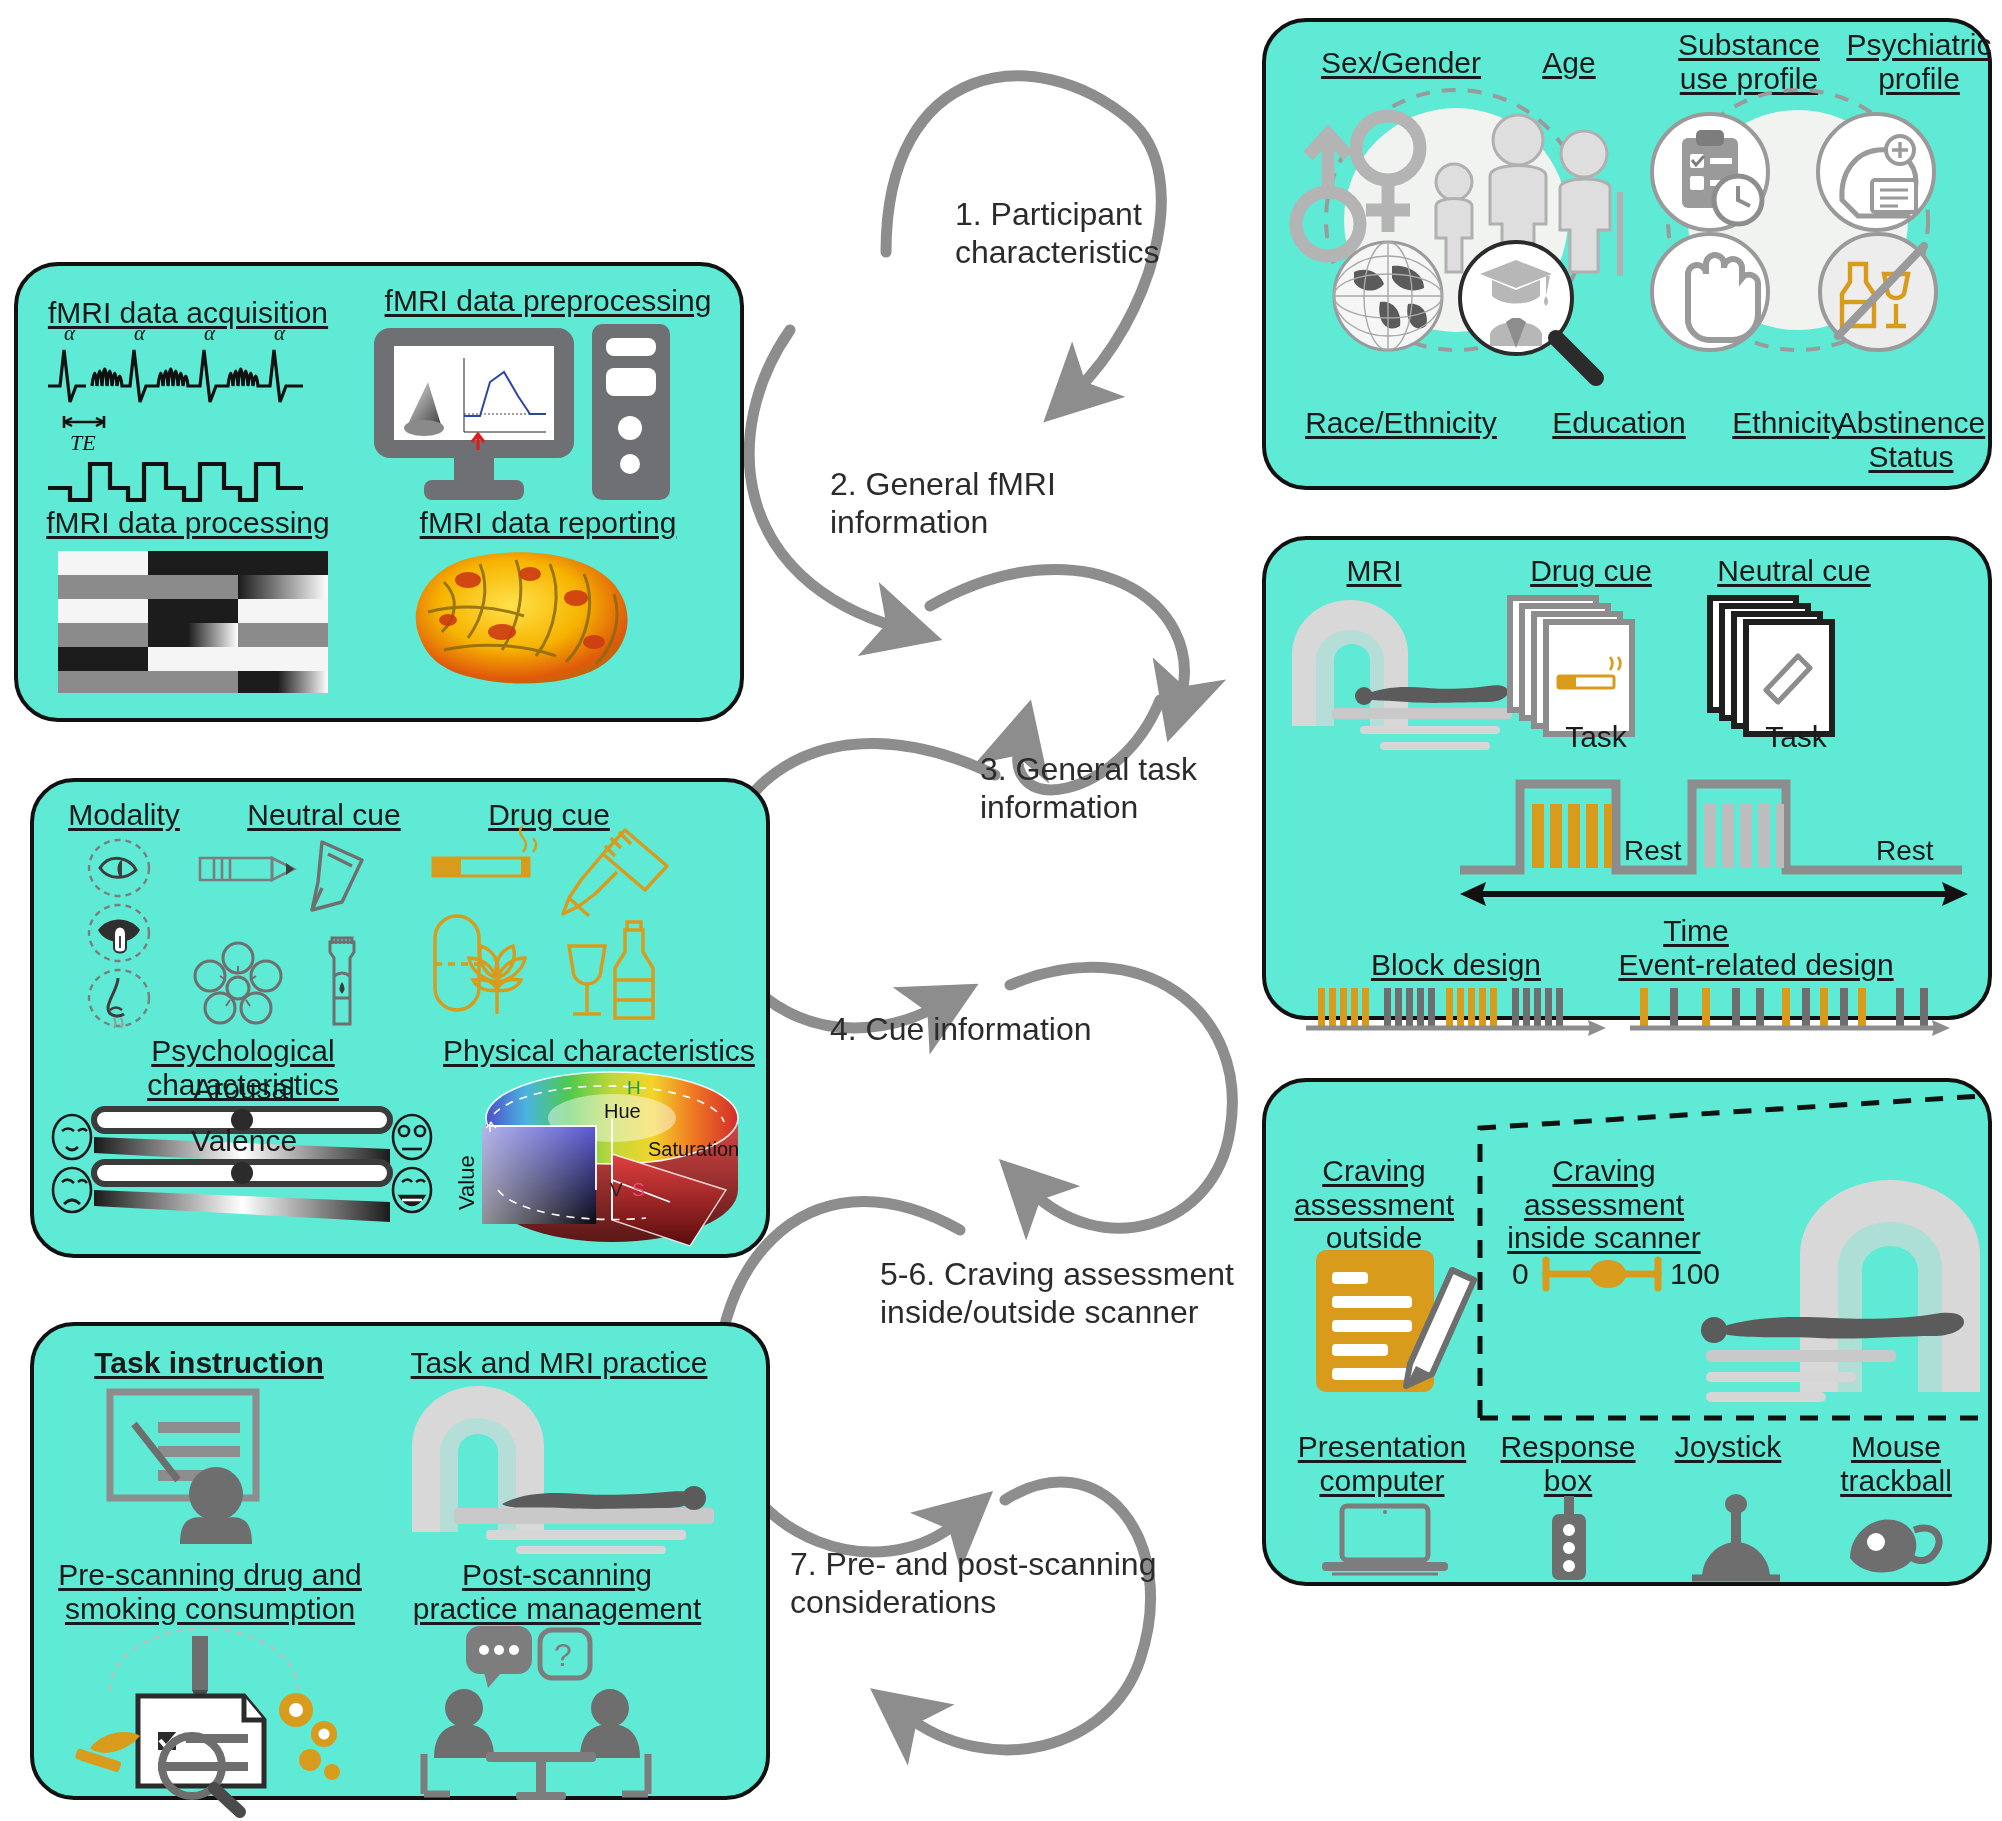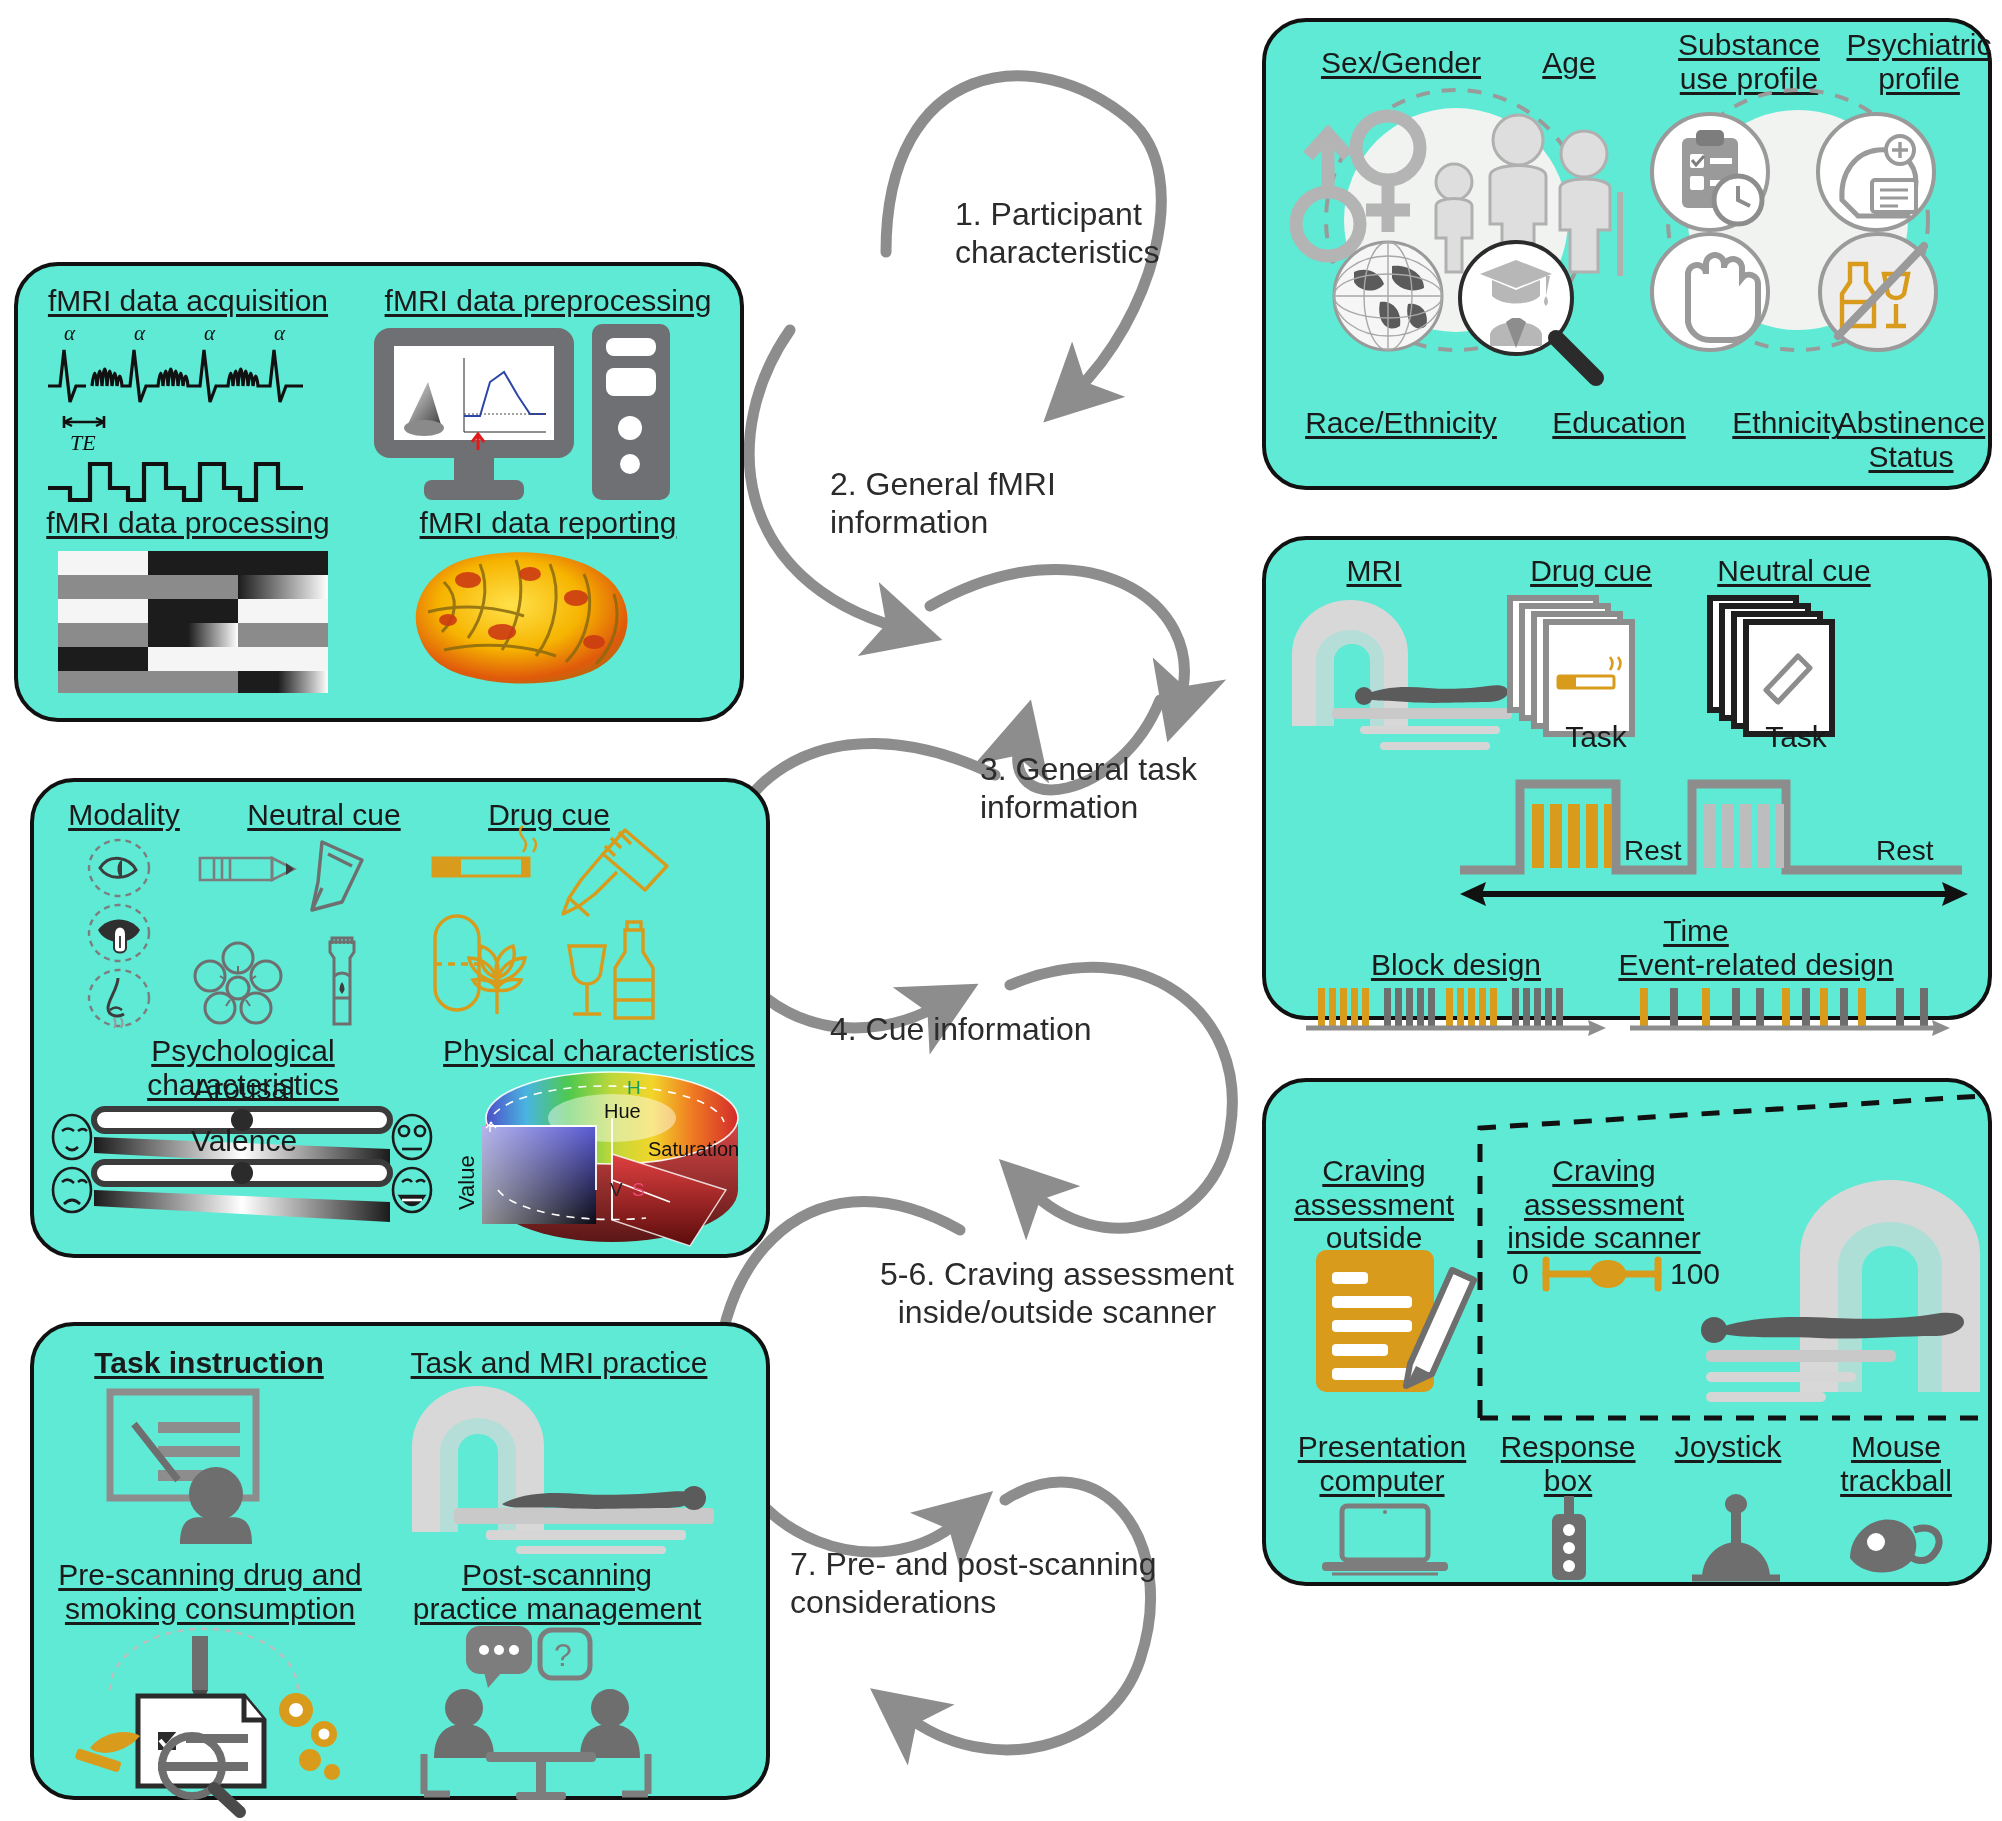--- a/index.html
+++ b/index.html
@@ -40,27 +40,27 @@
   <path class="gray" marker-end="url(#ah)" d="M 1005,1500 C 1100,1440 1180,1540 1140,1660 C 1110,1750 990,1780 905,1715"></path>
 </svg>
 
 <div class="flow" style="left:955px;top:195px;">1. Participant
 characteristics</div>
 <div class="flow" style="left:830px;top:465px;">2. General fMRI
 information</div>
 <div class="flow" style="left:980px;top:750px;">3. General task
 information</div>
 <div class="flow" style="left:830px;top:1010px;">4. Cue information</div>
-<div class="flow" style="left:880px;top:1255px;text-align:center;">5-6. Craving assessment
+<div class="flow" style="left:880px;top:1255px;">5-6. Craving assessment
 inside/outside scanner</div>
 <div class="flow" style="left:790px;top:1545px;">7. Pre- and post-scanning
 considerations</div>
 
 <div class="panel" style="left:14px;top:262px;width:730px;height:460px;">
-  <div class="lbl ul" style="left:20px;top:18px;width:300px;text-decoration:underline;">fMRI data acquisition</div>
+  <div class="lbl ul" style="left:20px;top:30px;width:300px;text-decoration:underline;">fMRI data acquisition</div>
   <div class="lbl ul" style="left:360px;top:18px;width:340px;">fMRI data preprocessing</div>
 
   <svg style="position:absolute;left:30px;top:58px;" width="290" height="180" viewBox="0 0 290 180">
     <g font-size="21" font-style="italic" font-family="Liberation Serif, serif" fill="#111">
       <text x="16" y="16">α</text>
         <text x="86" y="16">α</text>
         <text x="156" y="16">α</text>
         <text x="226" y="16">α</text>
     </g>
     <path d="M0,62 L12,62 L16,26 L22,78 L28,62 L38,62

